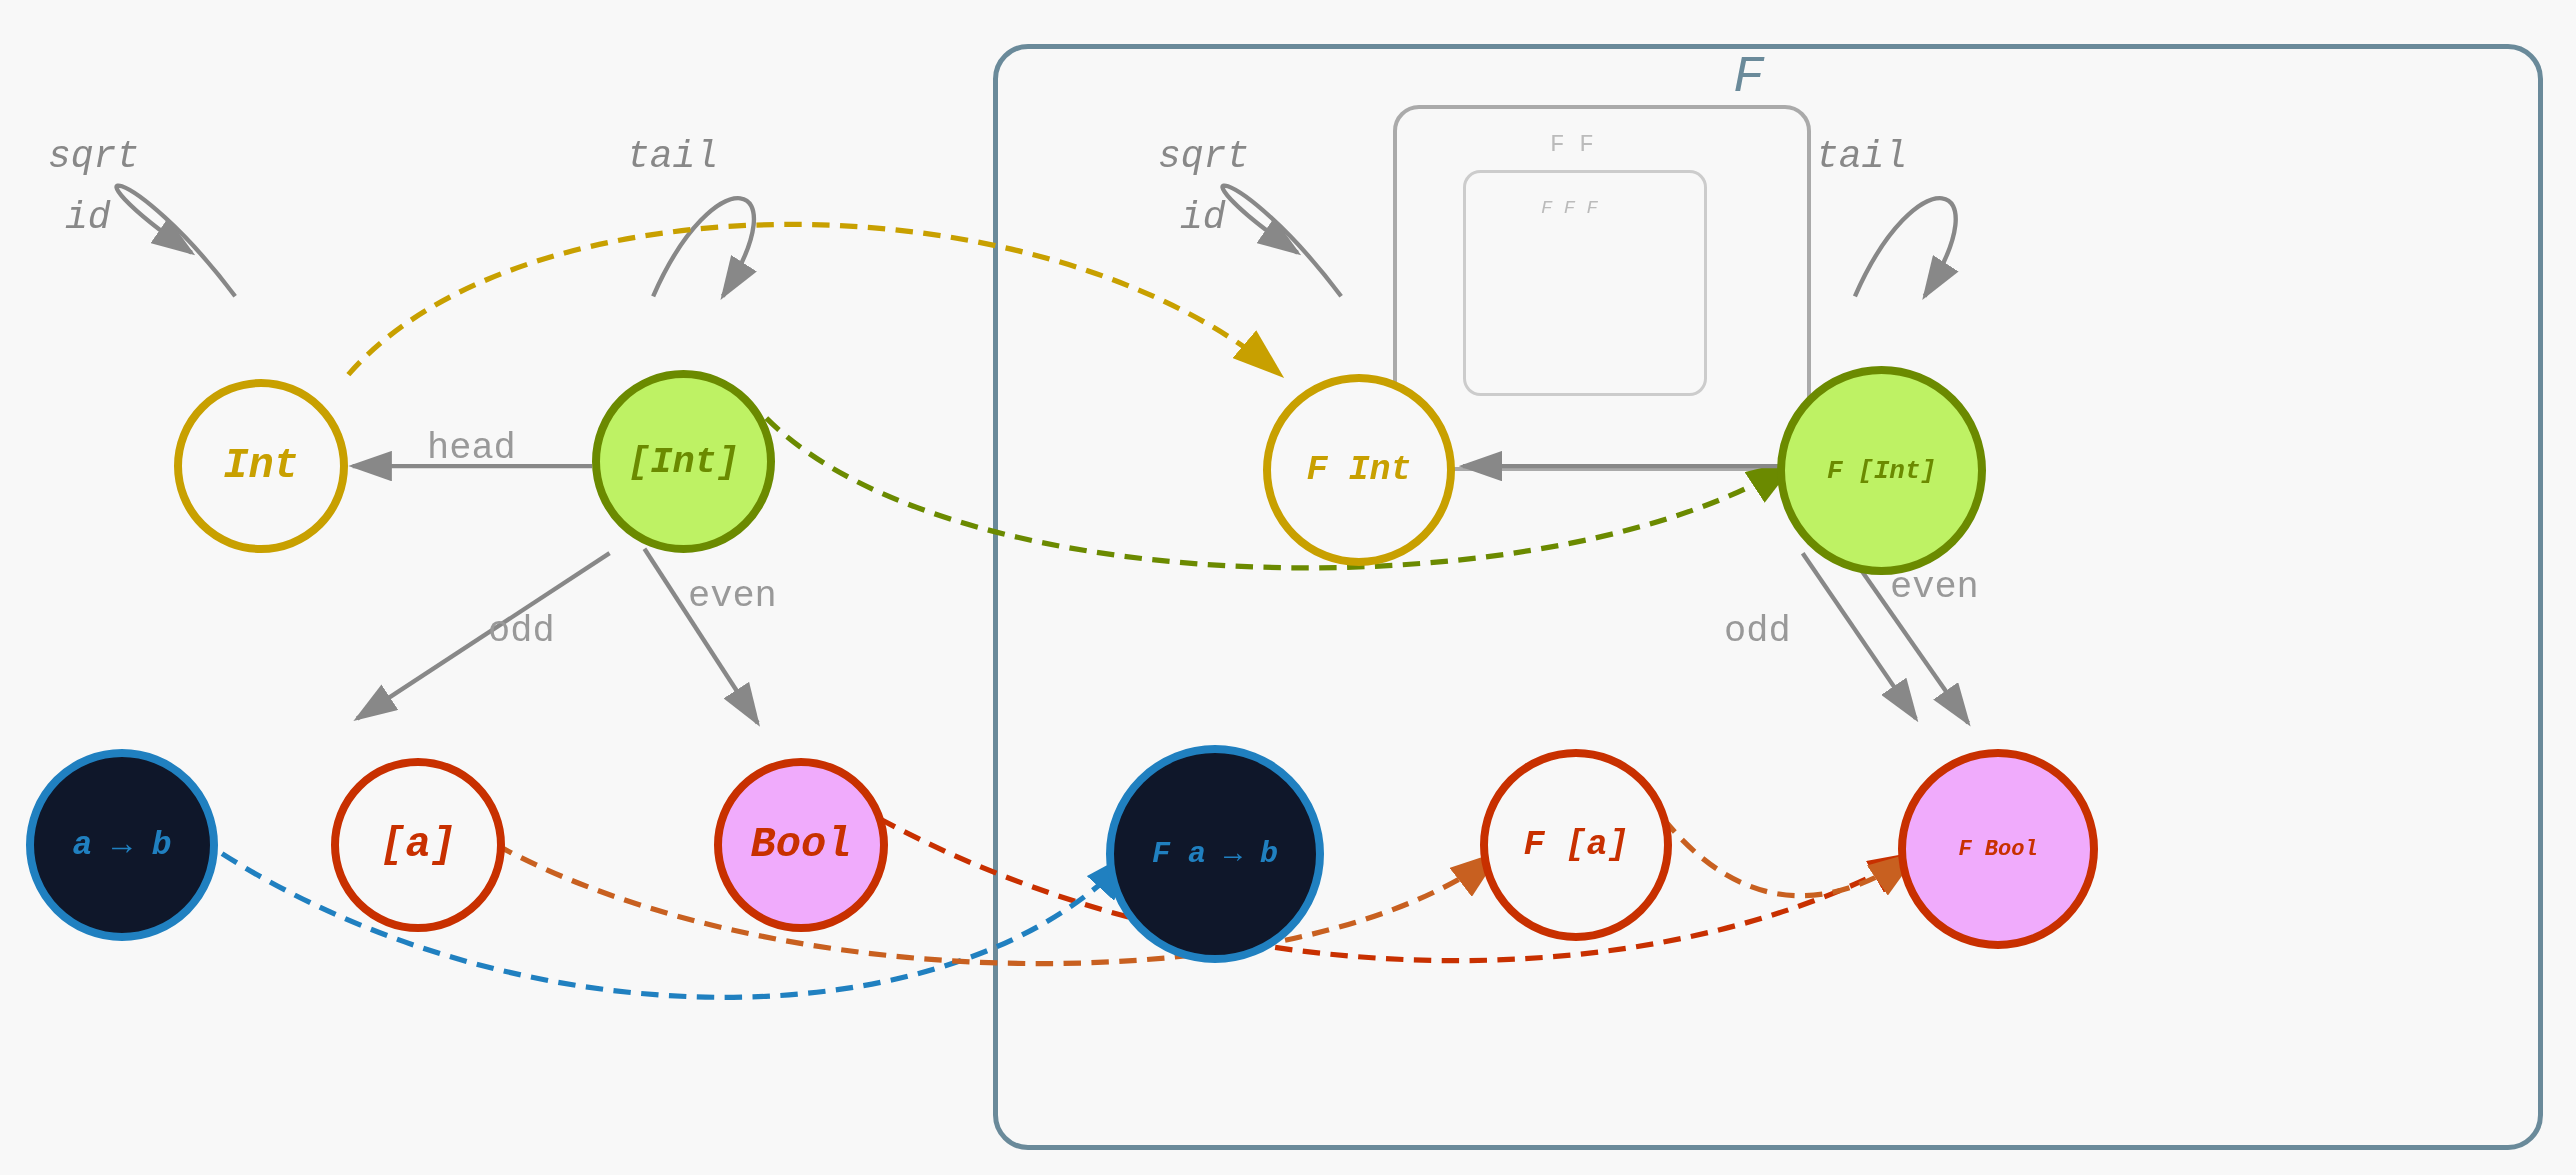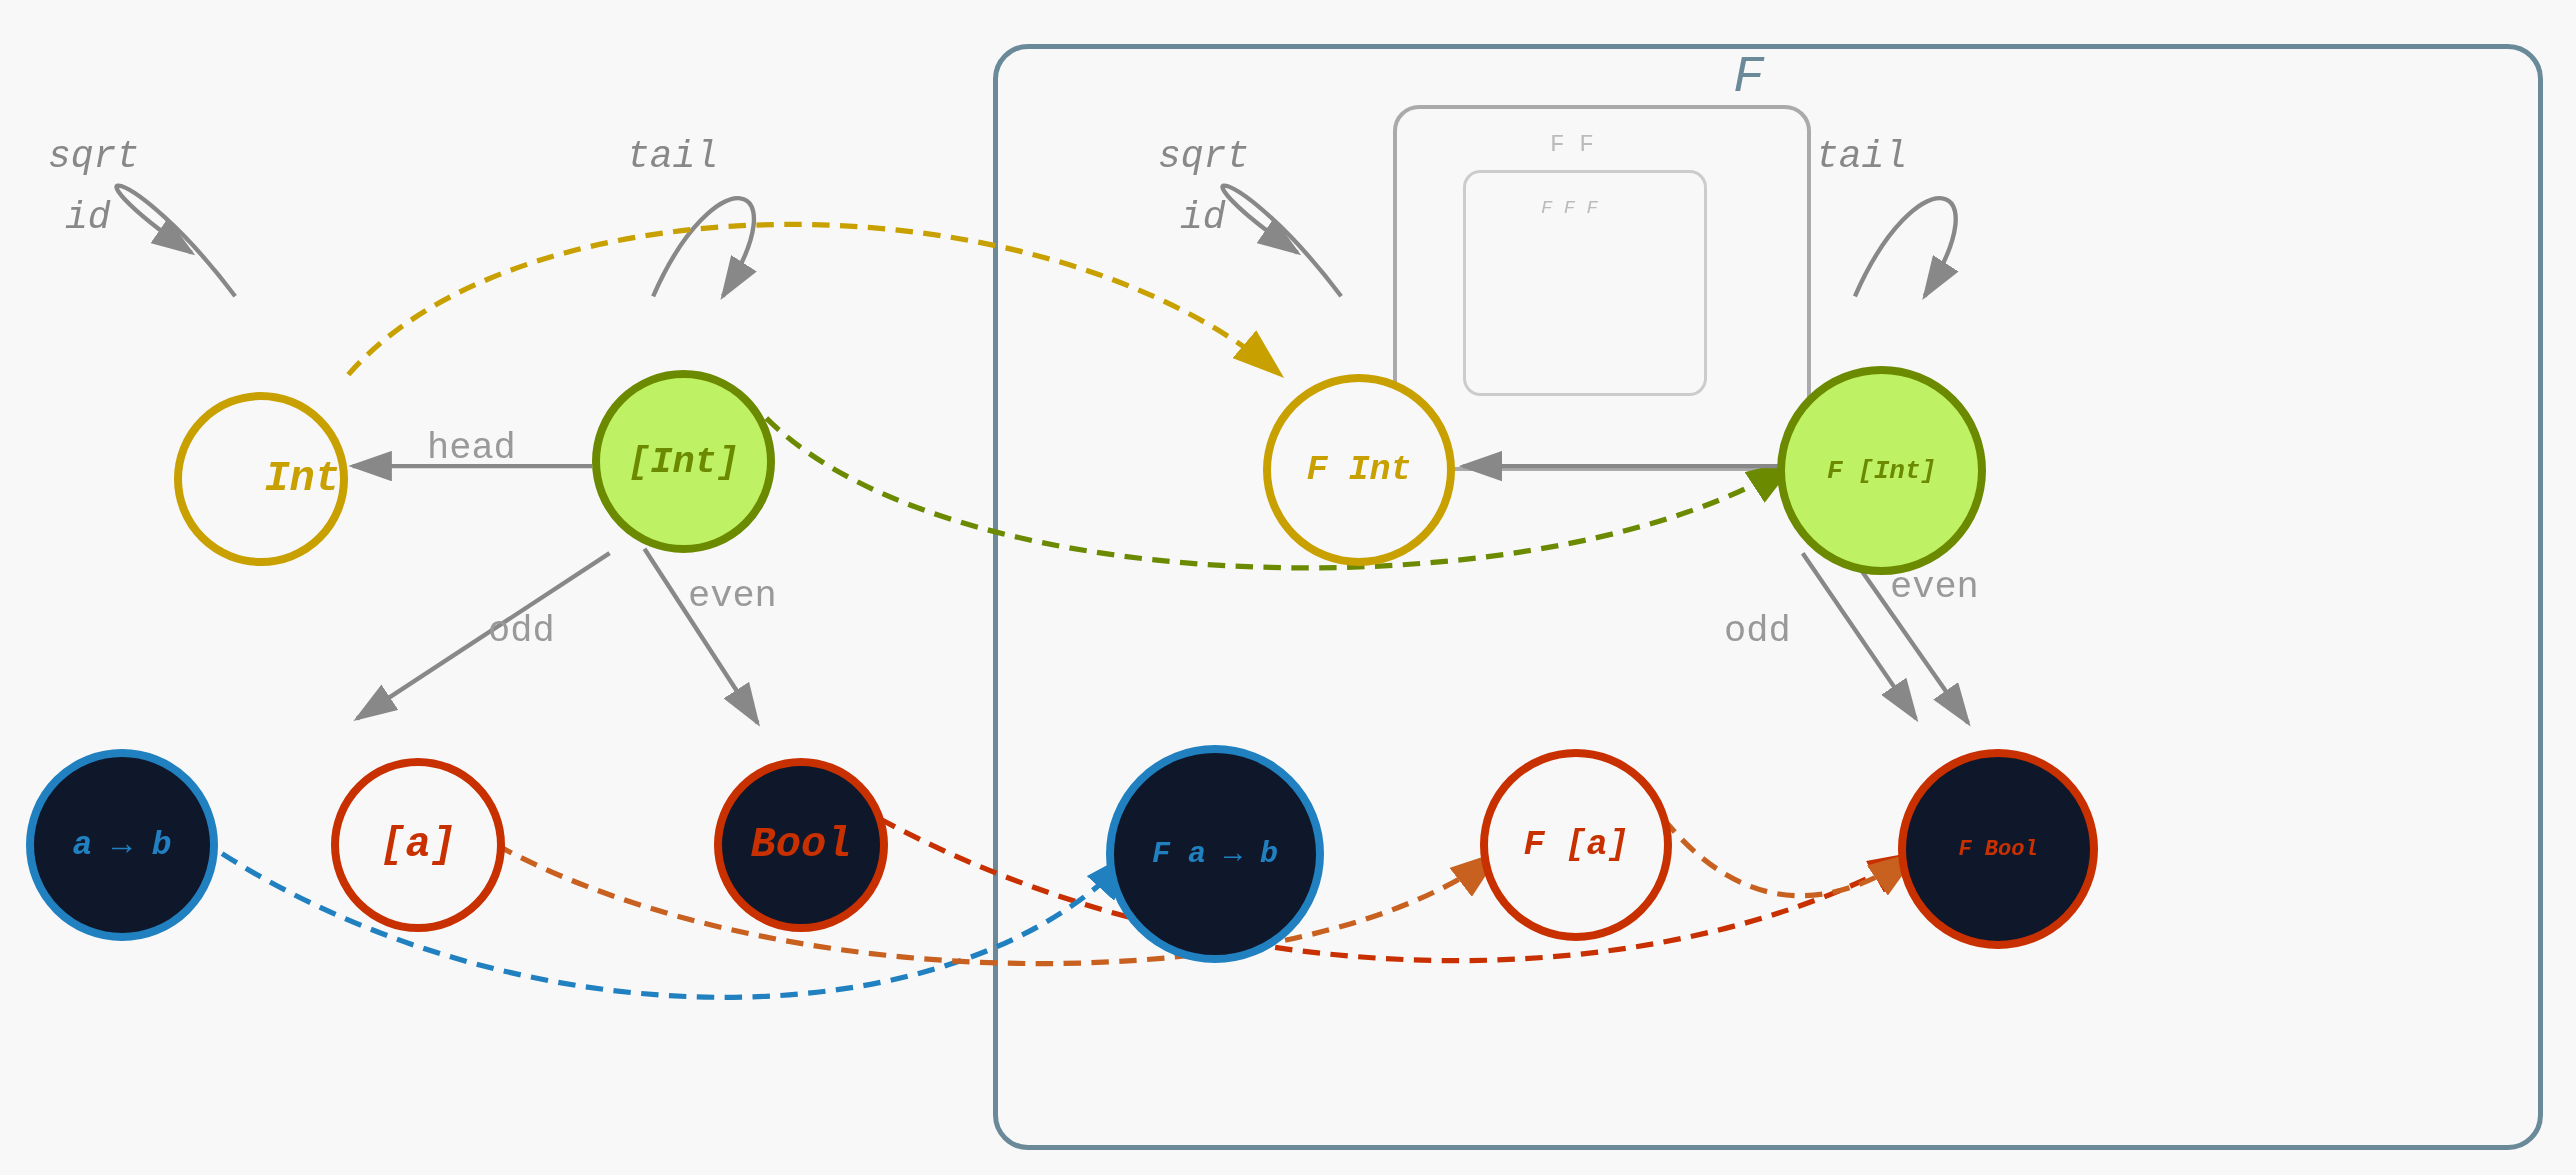--- a/index.html
+++ b/index.html
@@ -34,21 +34,21 @@
     .node-list-int {
       width: 183px; height: 183px;
       border: 8.7px solid #6b8a00;
       color: #6b8a00;
       background: #bef264;
     }
     .node-bool {
       width: 174px; height: 174px;
       border: 8.7px solid #c83000;
       color: #c83000;
-      background: #0f172a;
+      background: #f0abfc;
     }
     .node-arr {
       width: 192px; height: 192px;
       border: 8.7px solid #2080c0;
       color: #2080c0;
       background: #0f172a;
     }
     .node-list-a {
       width: 174px; height: 174px;
       border: 8.7px solid #c83000;
@@ -170,21 +170,21 @@
     <line x1="2120" y1="630" x2="2260" y2="830" stroke="#888" stroke-width="5" marker-end="url(#arrow-gray)"></line>
 
     <line x1="2070" y1="635" x2="2200" y2="825" stroke="#888" stroke-width="5" marker-end="url(#arrow-gray)"></line>
 
     <line x1="2060" y1="535" x2="1680" y2="535" stroke="#888" stroke-width="5" marker-end="url(#arrow-gray)"></line>
 
     <path d="M 1910 940 C 2000 1050, 2100 1050, 2200 980" stroke="#c86020" stroke-width="6" fill="none" stroke-dasharray="20,12" marker-end="url(#arrow-orange)"></path>
 
   </svg>
 
-  <div class="node node-int" style="left:174px; top:392px;justify-content:flex-end;">
+  <div class="node node-int" style="left:174px; top:379px;">
     <span>Int</span>
   </div>
 
   <div class="node node-list-int" style="left:592px; top:370px; font-size:37px;">
     <span>[Int]</span>
   </div>
 
   <div class="node node-bool" style="left:714px; top:758px;">
     <span>Bool</span>
   </div>

